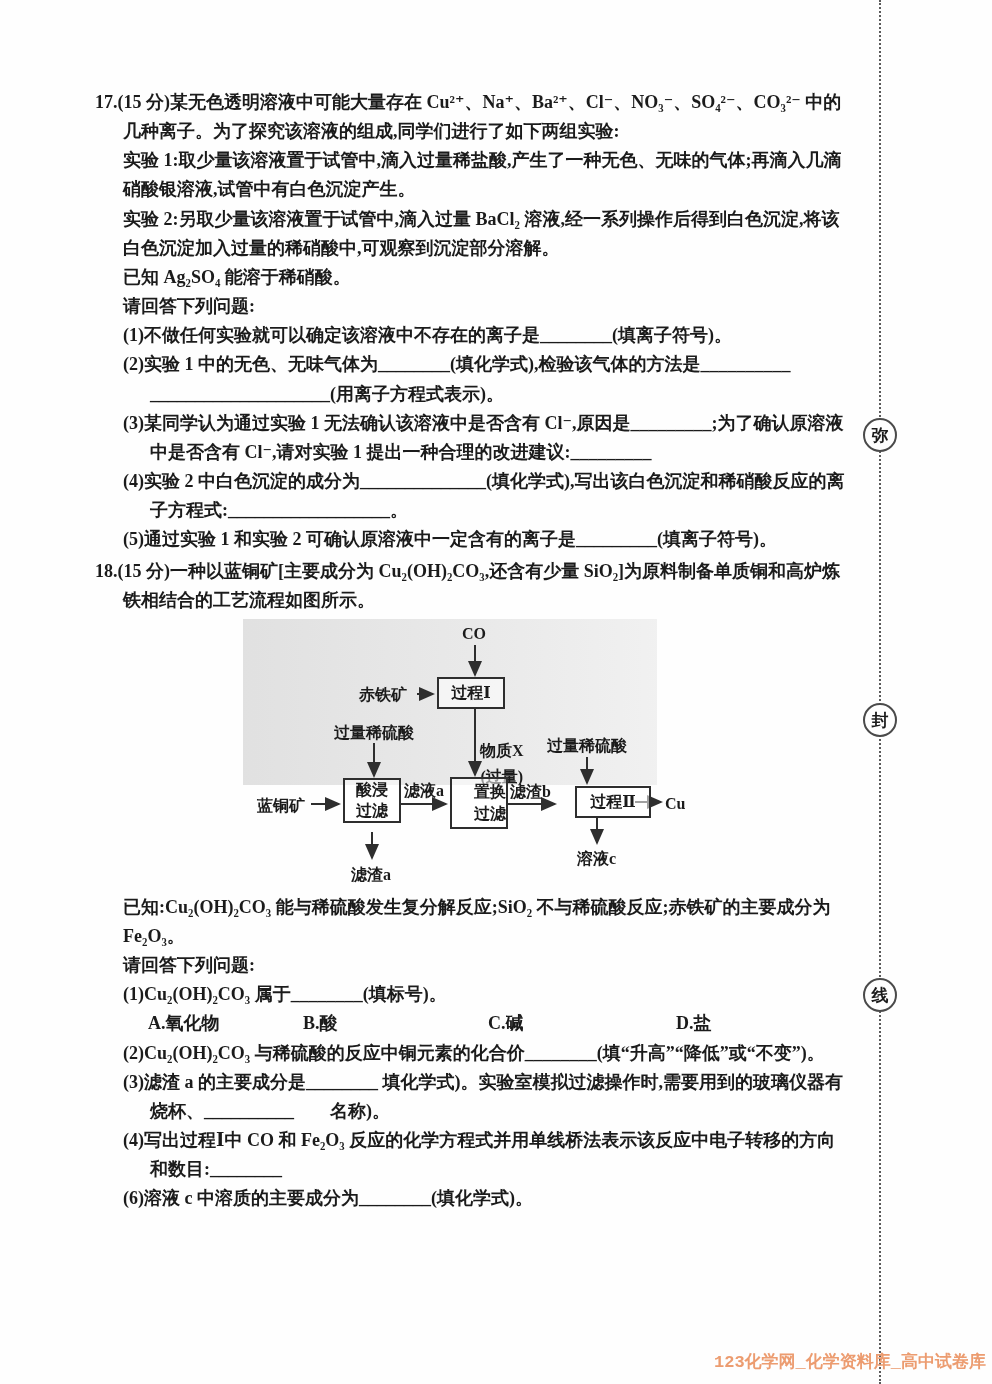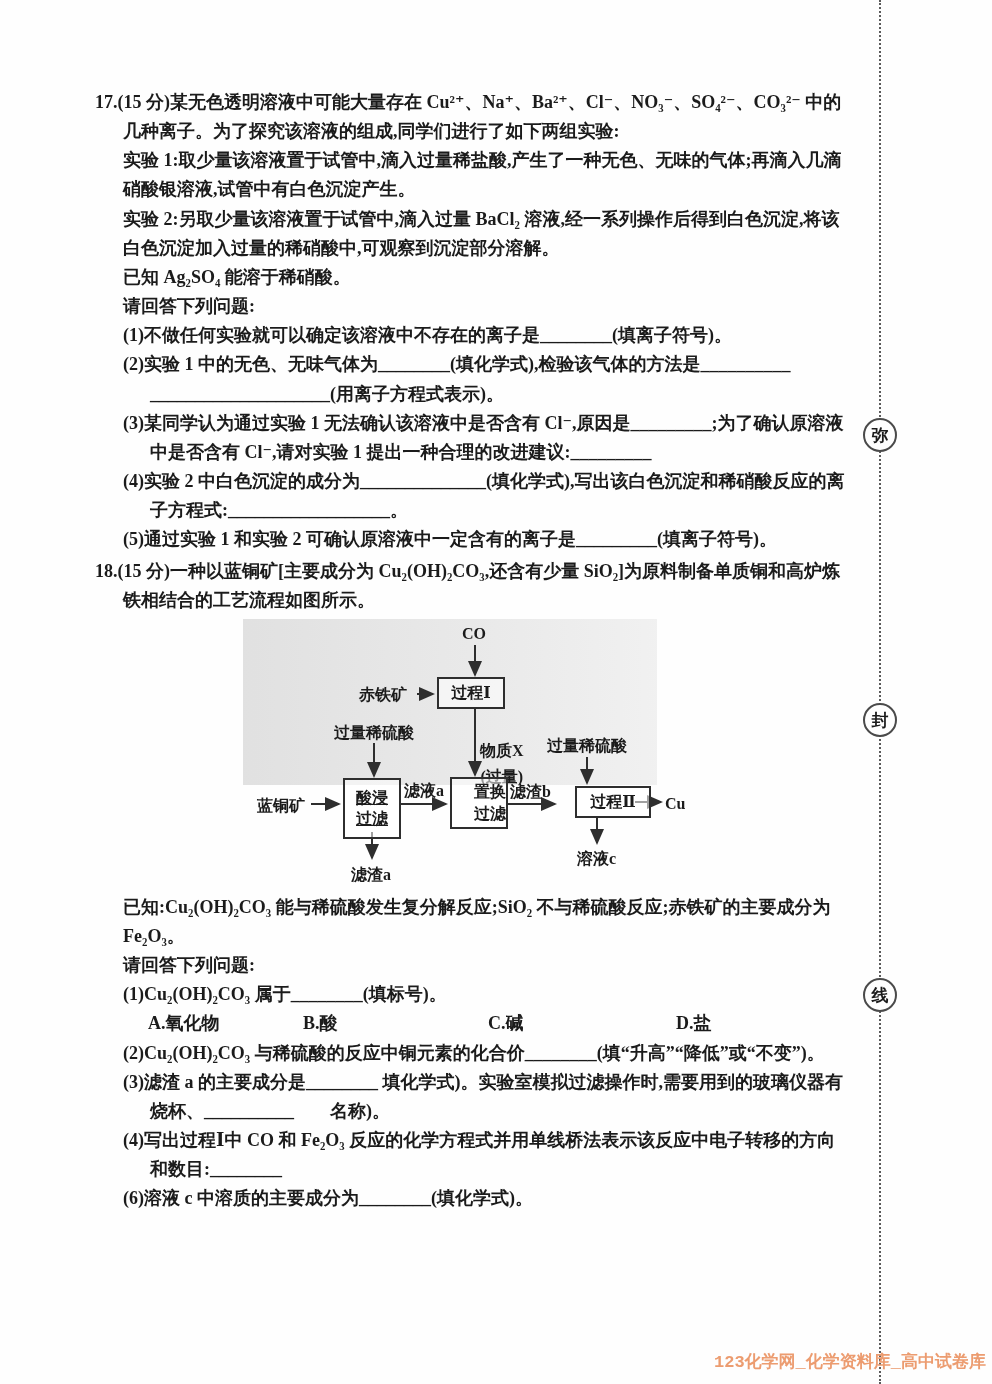--- a/index.html
+++ b/index.html
@@ -110,21 +110,21 @@
           <div class="dbox" style="left:194px; top:60px; width:68px; height:32px;">
             <span>过程Ⅰ</span>
           </div>
           <div class="dnode" style="left:237px; top:100px; text-align:center;margin-top:21px;">
             <div>物质X</div>
             <div>(过量)</div>
           </div>
           <div class="dnode" style="left:91px;  top:103px;">过量稀硫酸</div>
           <div class="dnode" style="left:304px; top:116px;">过量稀硫酸</div>
           <div class="dnode" style="left:14px;  top:176px;">蓝铜矿</div>
-          <div class="dbox" style="left:100px; top:161px; width:58px; height:61px;text-decoration:underline;">
+          <div class="dbox" style="left:100px; top:161px; width:58px; height:45px;">
             <span>酸浸</span>
             <span>过滤</span>
           </div>
           <div class="dnode" style="left:161px; top:161px;">滤液a</div>
           <div class="dbox" style="left:207px; top:160px; width:58px; height:52px;align-items:flex-end;">
             <span>置换</span>
             <span>过滤</span>
           </div>
           <div class="dnode" style="left:267px; top:162px;">滤渣b</div>
           <div class="dbox" style="left:316px; top:169px; width:76px; height:32px;margin-left:16px;">

